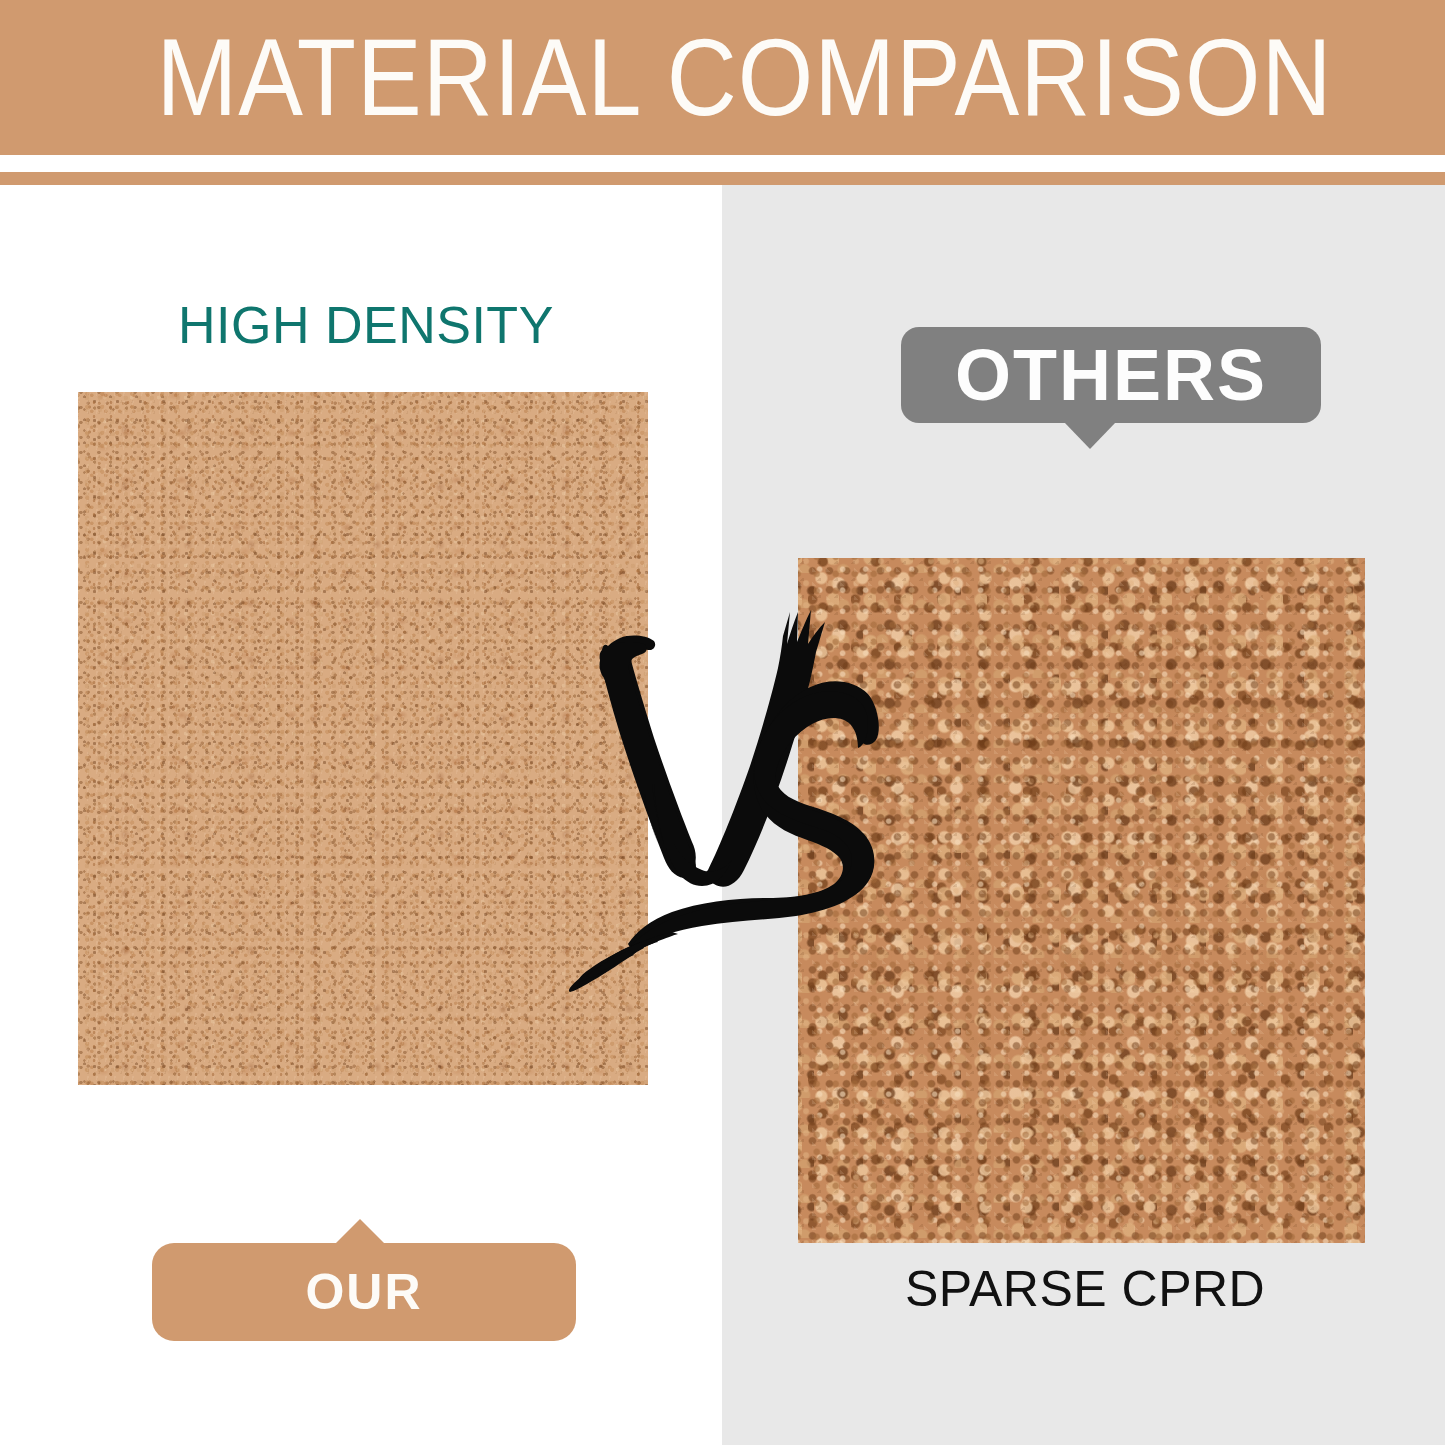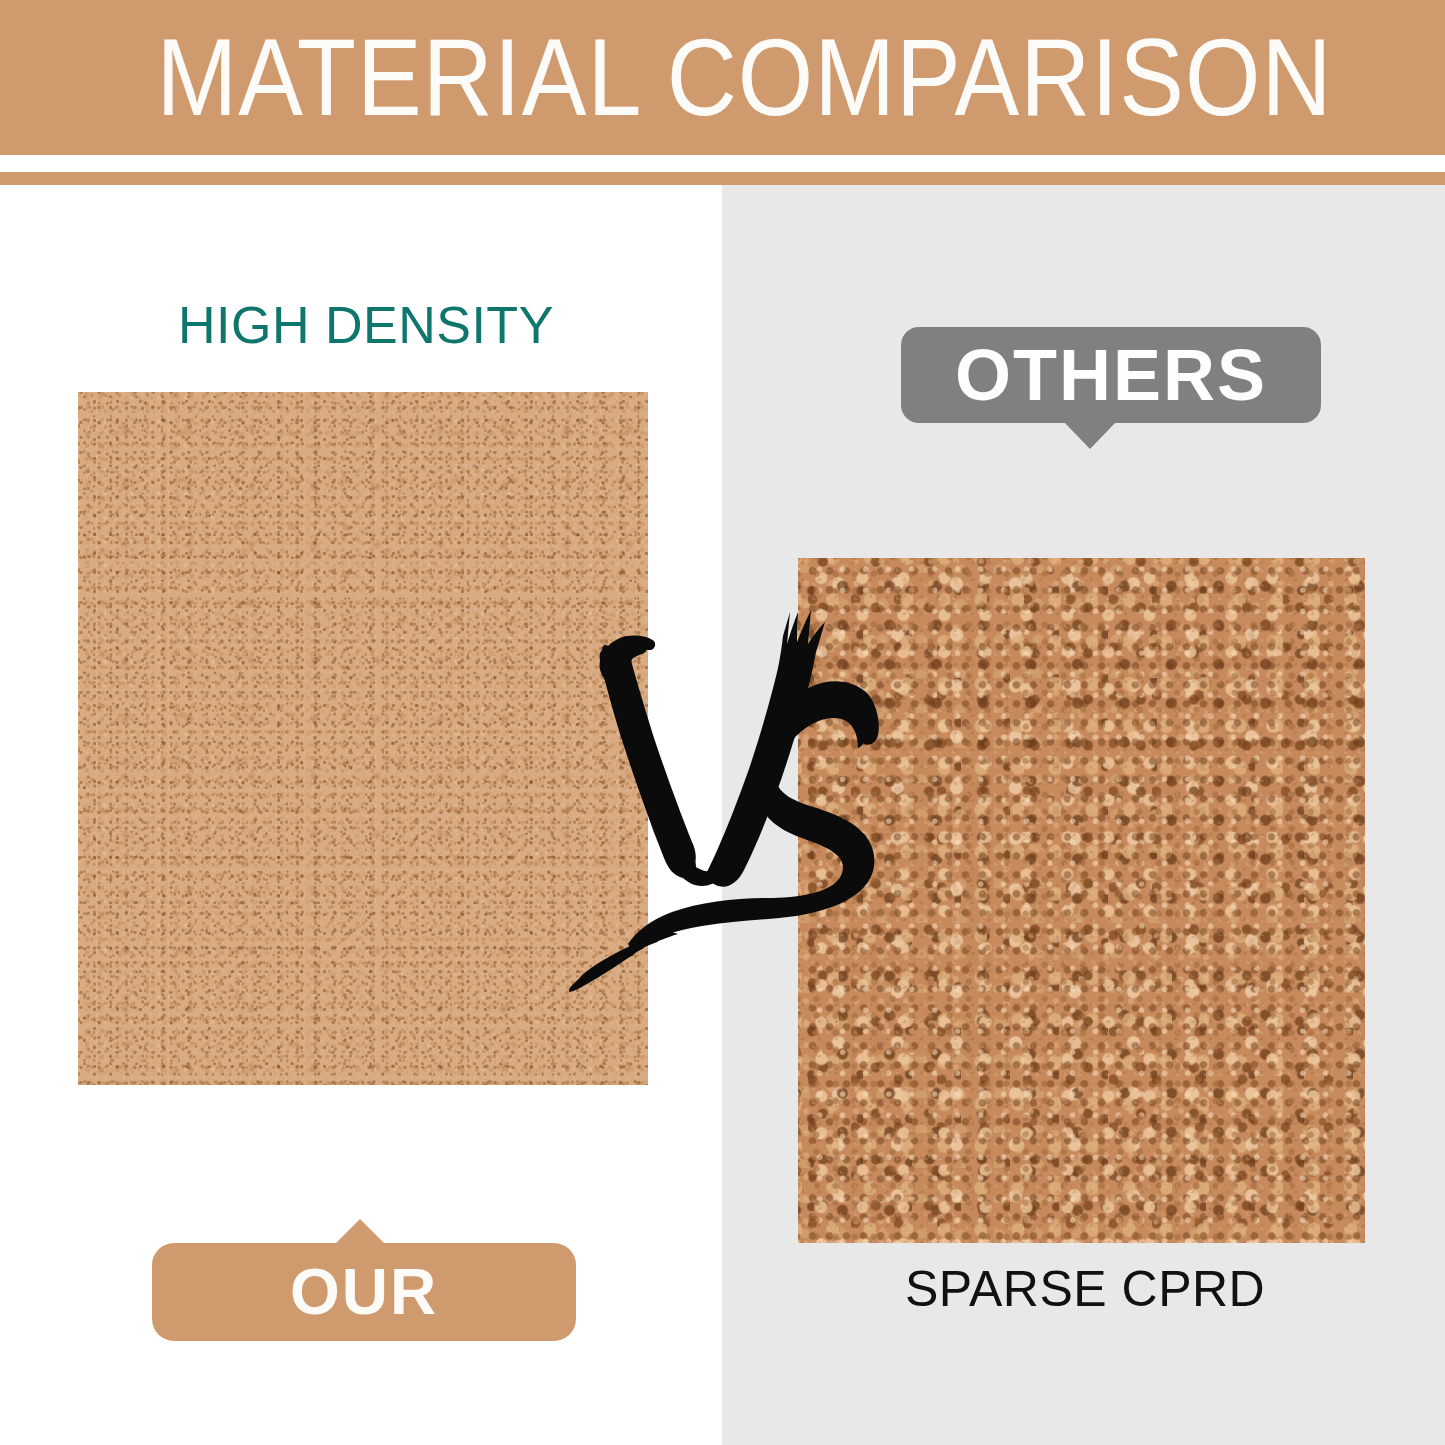--- a/index.html
+++ b/index.html
@@ -108,21 +108,21 @@
     display:flex; align-items:center; justify-content:center;
   }
   #our-badge-pointer {
     position:absolute; left:334px; top:1219px;
     width:0; height:0;
     border-left:26px solid transparent;
     border-right:26px solid transparent;
     border-bottom:26px solid #d09a6f;
   }
   #our-badge-label {
-    color:#fdfbf7; font-size:64px; font-weight:bold; letter-spacing:2px;
+    color:#fdfbf7; font-size:50px; font-weight:bold; letter-spacing:2px;
     line-height:1;
   }
 
   
   #others-badge {
     position:absolute; left:880px; top:327px; width:420px; height:96px;
     background:#808080; border-radius:18px;
     display:flex; align-items:center; justify-content:center;margin-left:21px;
   }
   #others-badge-label {

